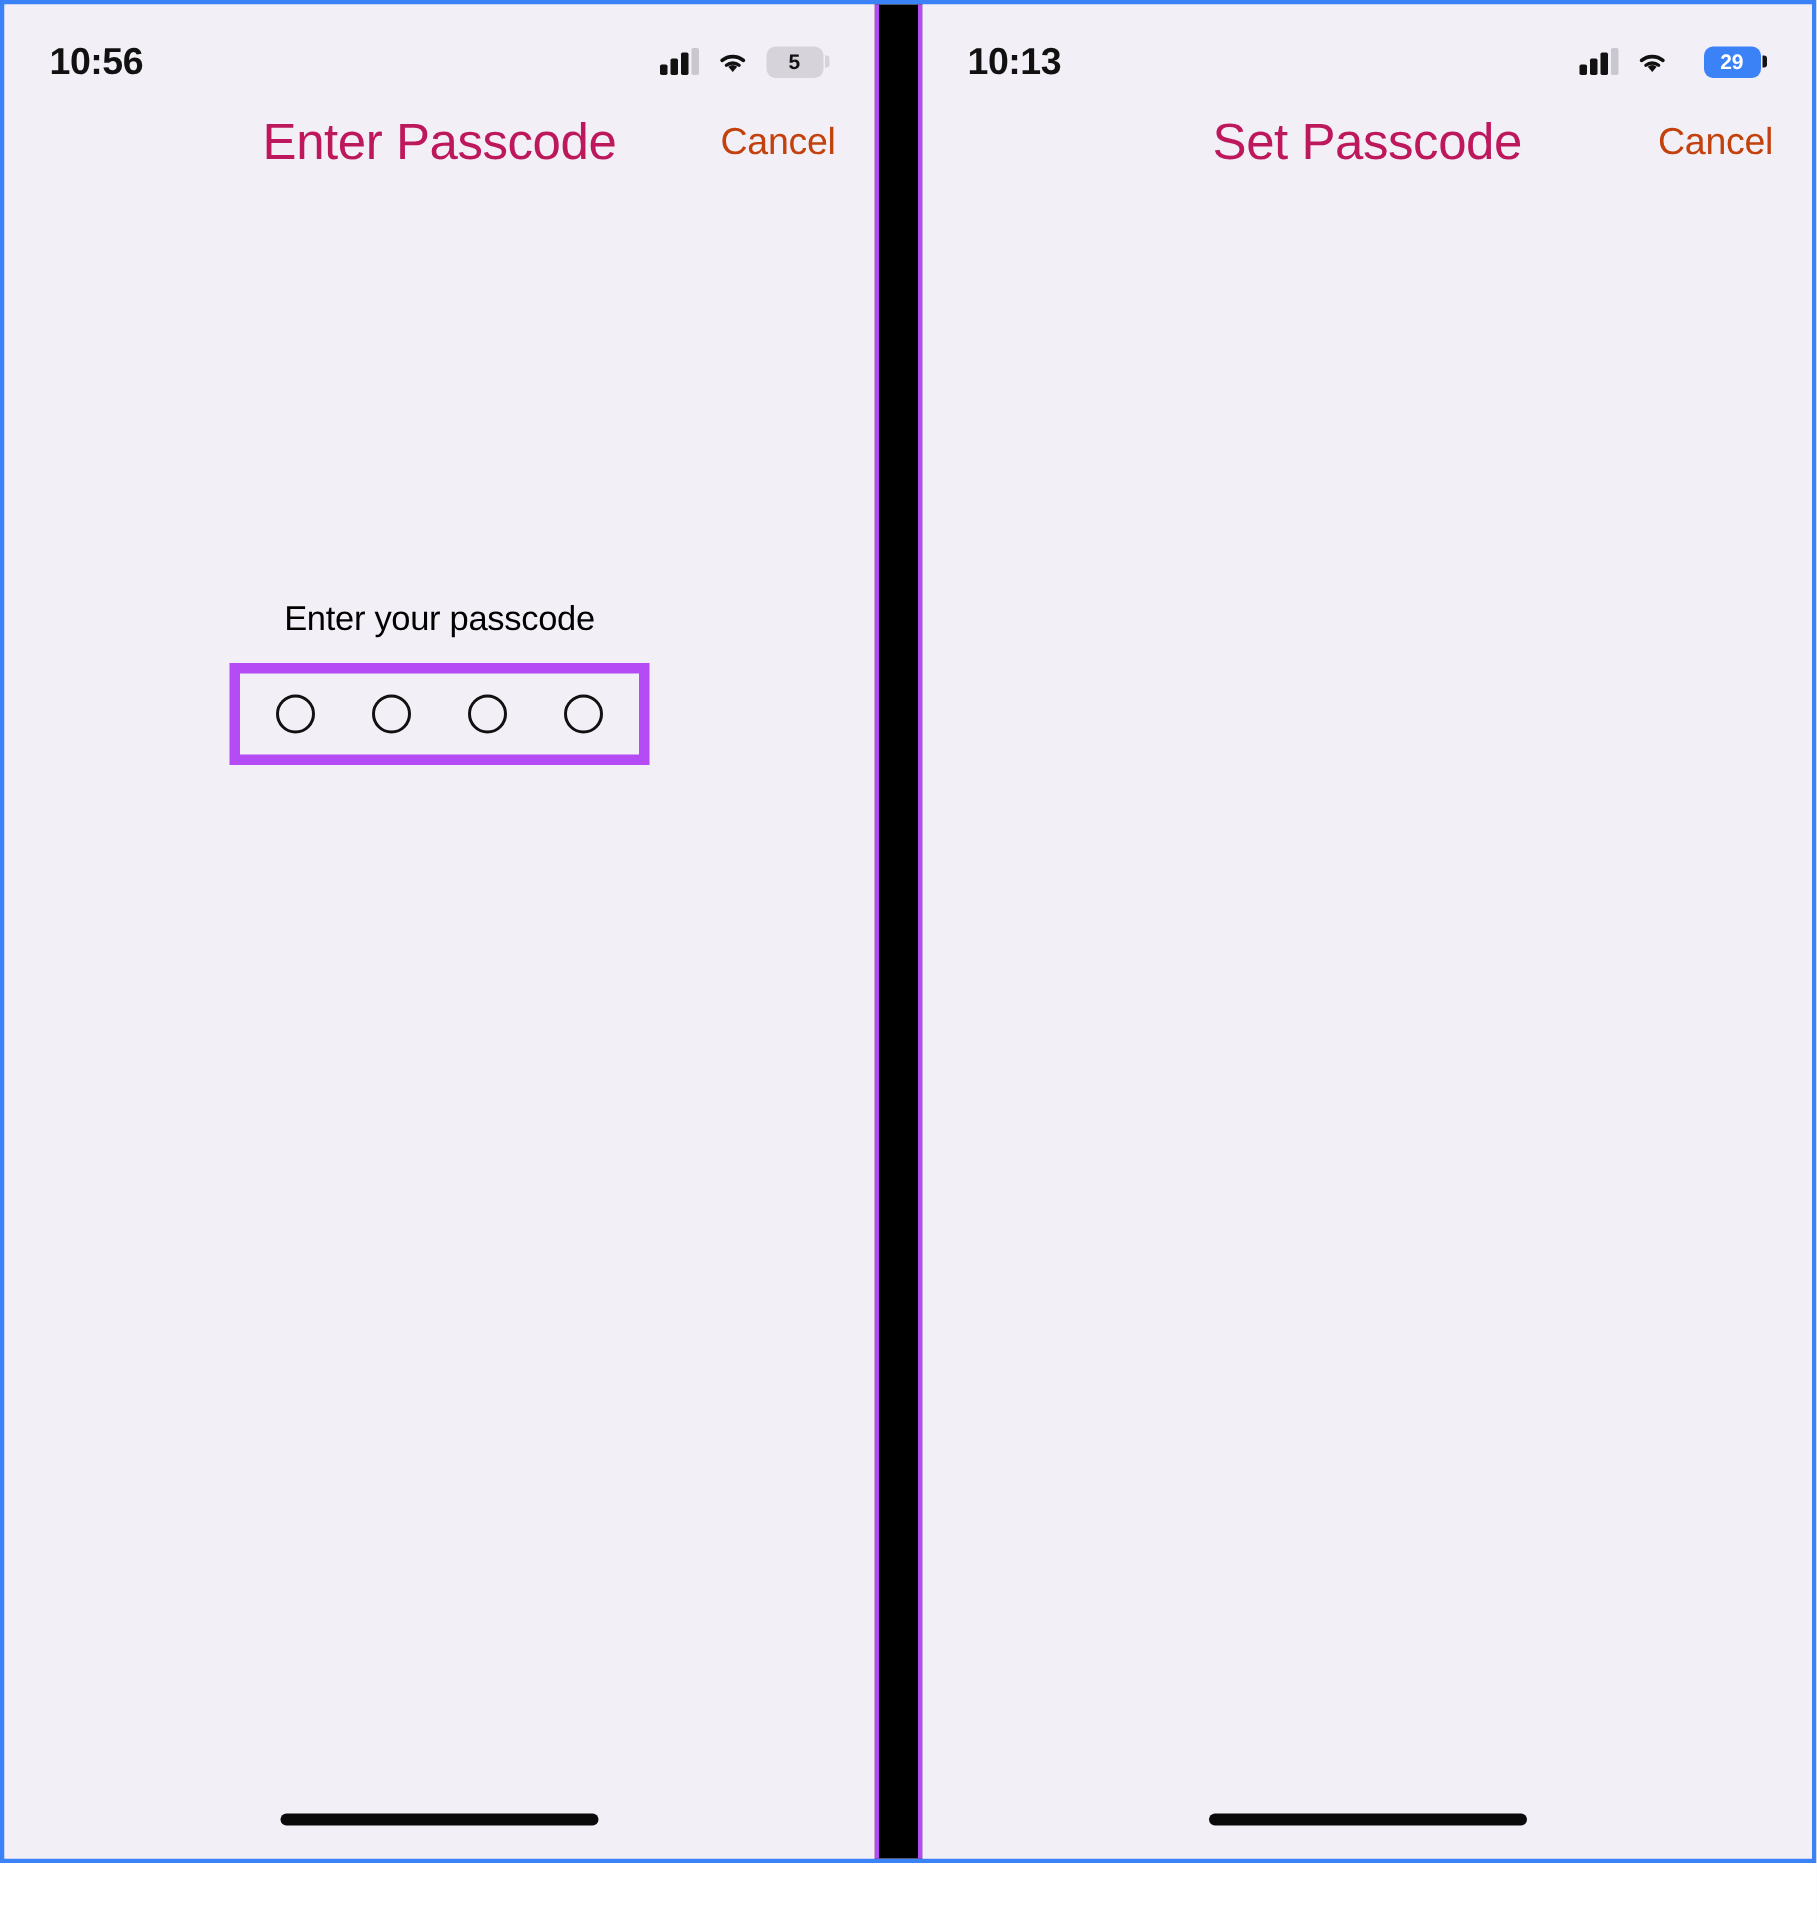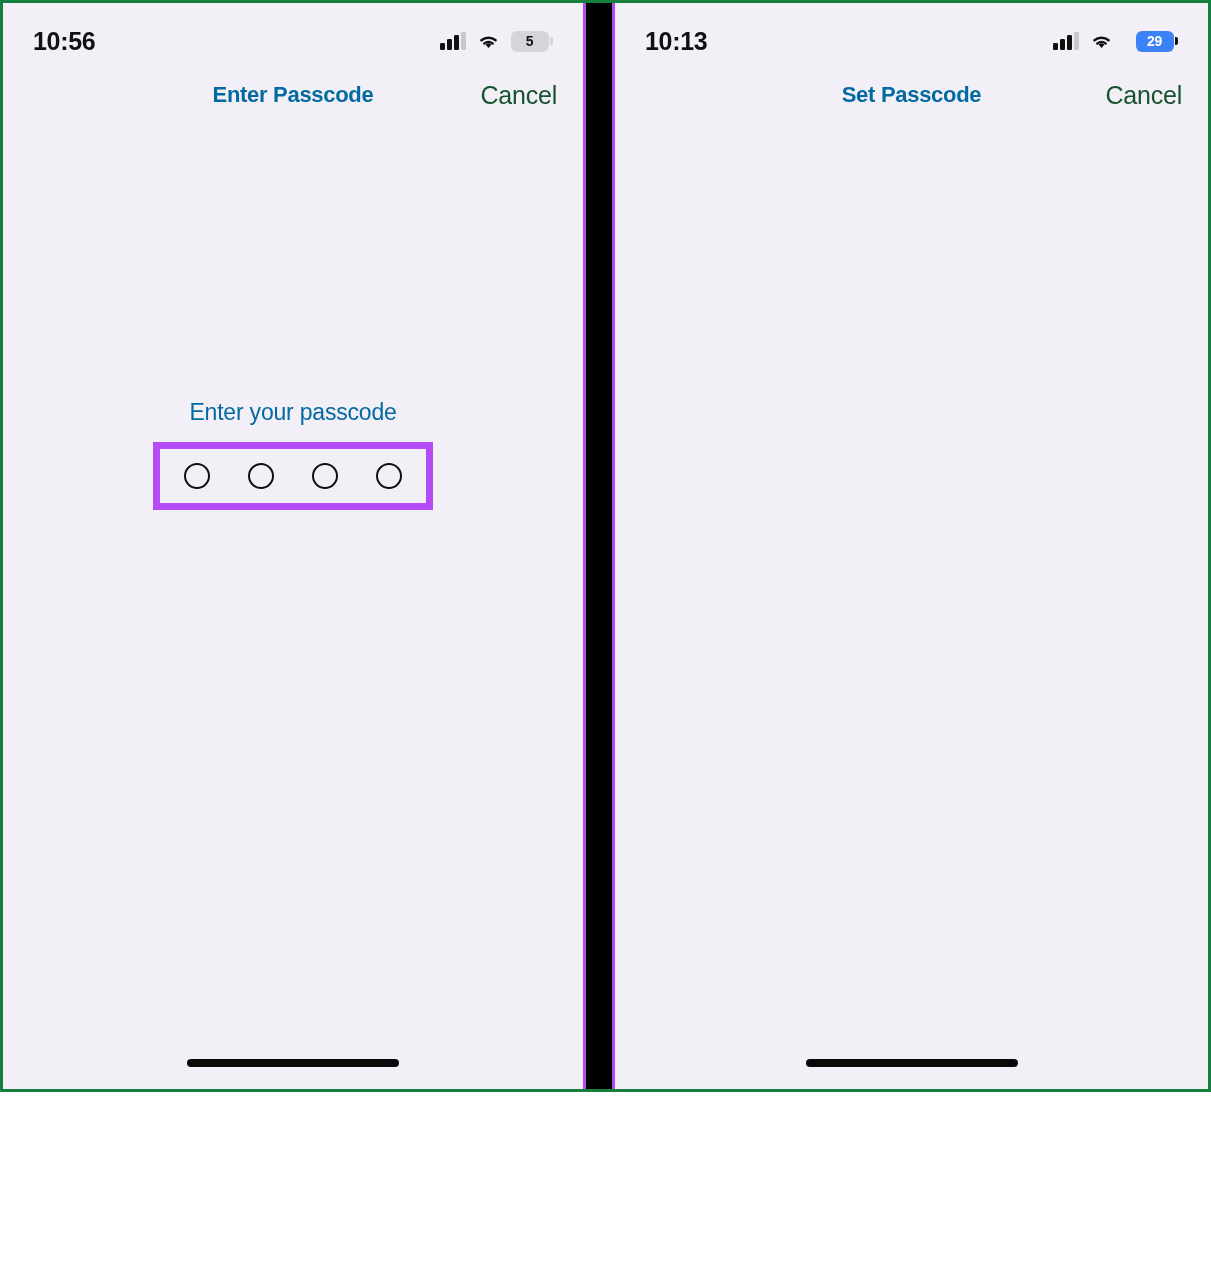--- a/index.html
+++ b/index.html
@@ -8,23 +8,23 @@
     width: 1211px;
     height: 1282px;
     background: #ffffff;
     font-family: "Liberation Sans", sans-serif;
     overflow: hidden;
   }
 
   .figure {
     position: relative;
     width: 1211px;
-    height: 1092px;
+    height: 1242px;
     background: #f2eff7;
-    border: 3px solid #15803d;
+    border: 3px solid #3b82f6;
     display: flex;
     flex-direction: row;
   }
 
   
   .phone {
     position: relative;
     height: 100%;
     background: #f2eff7;
     flex: 0 0 auto;
@@ -114,49 +114,49 @@
   
   .nav-bar {
     position: relative;
     height: 60px;
     display: flex;
     align-items: center;
     justify-content: center;
     padding: 0 26px;
   }
   .nav-title {
-    font-size: 22px;
-    font-weight: 700;
-    color: #0369a1;
+    font-size: 34px;
+    font-weight: 400;
+    color: #be185d;
     letter-spacing: -0.3px;
   }
   .nav-action {
     position: absolute;
     right: 26px;
     top: 50%;
     transform: translateY(-50%);
     font-size: 25px;
-    color: #14532d;
+    color: #c2410c;
     letter-spacing: -0.2px;
     cursor: pointer;
   }
 
   
   .passcode-area {
     position: absolute;
     left: 0;
     right: 0;
     top: 396px;
     display: flex;
     flex-direction: column;
     align-items: center;
   }
   .passcode-prompt {
     font-size: 23px;
-    color: #0369a1;
+    color: #000000;
     letter-spacing: -0.2px;
     margin-bottom: 16px;
   }
   .dots-highlight {
     border: 7px solid #b44bf5;
     padding: 14px 22px;
     display: flex;
     align-items: center;
     justify-content: center;
     gap: 38px;

